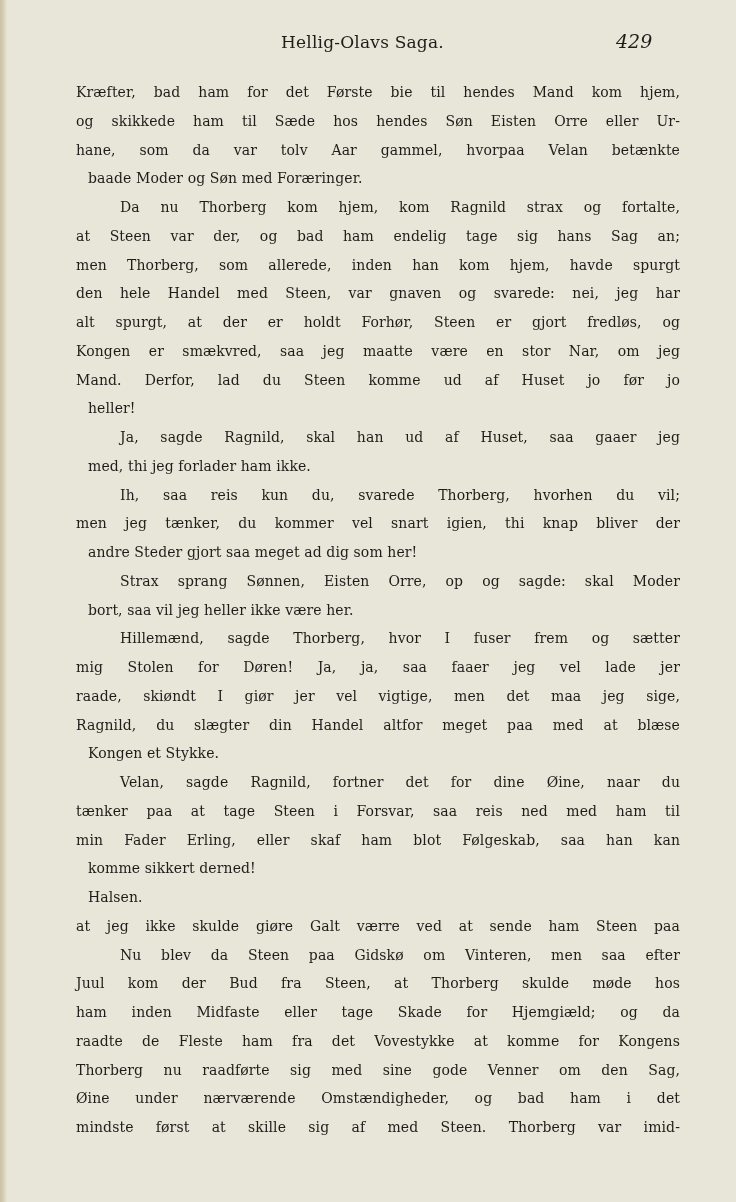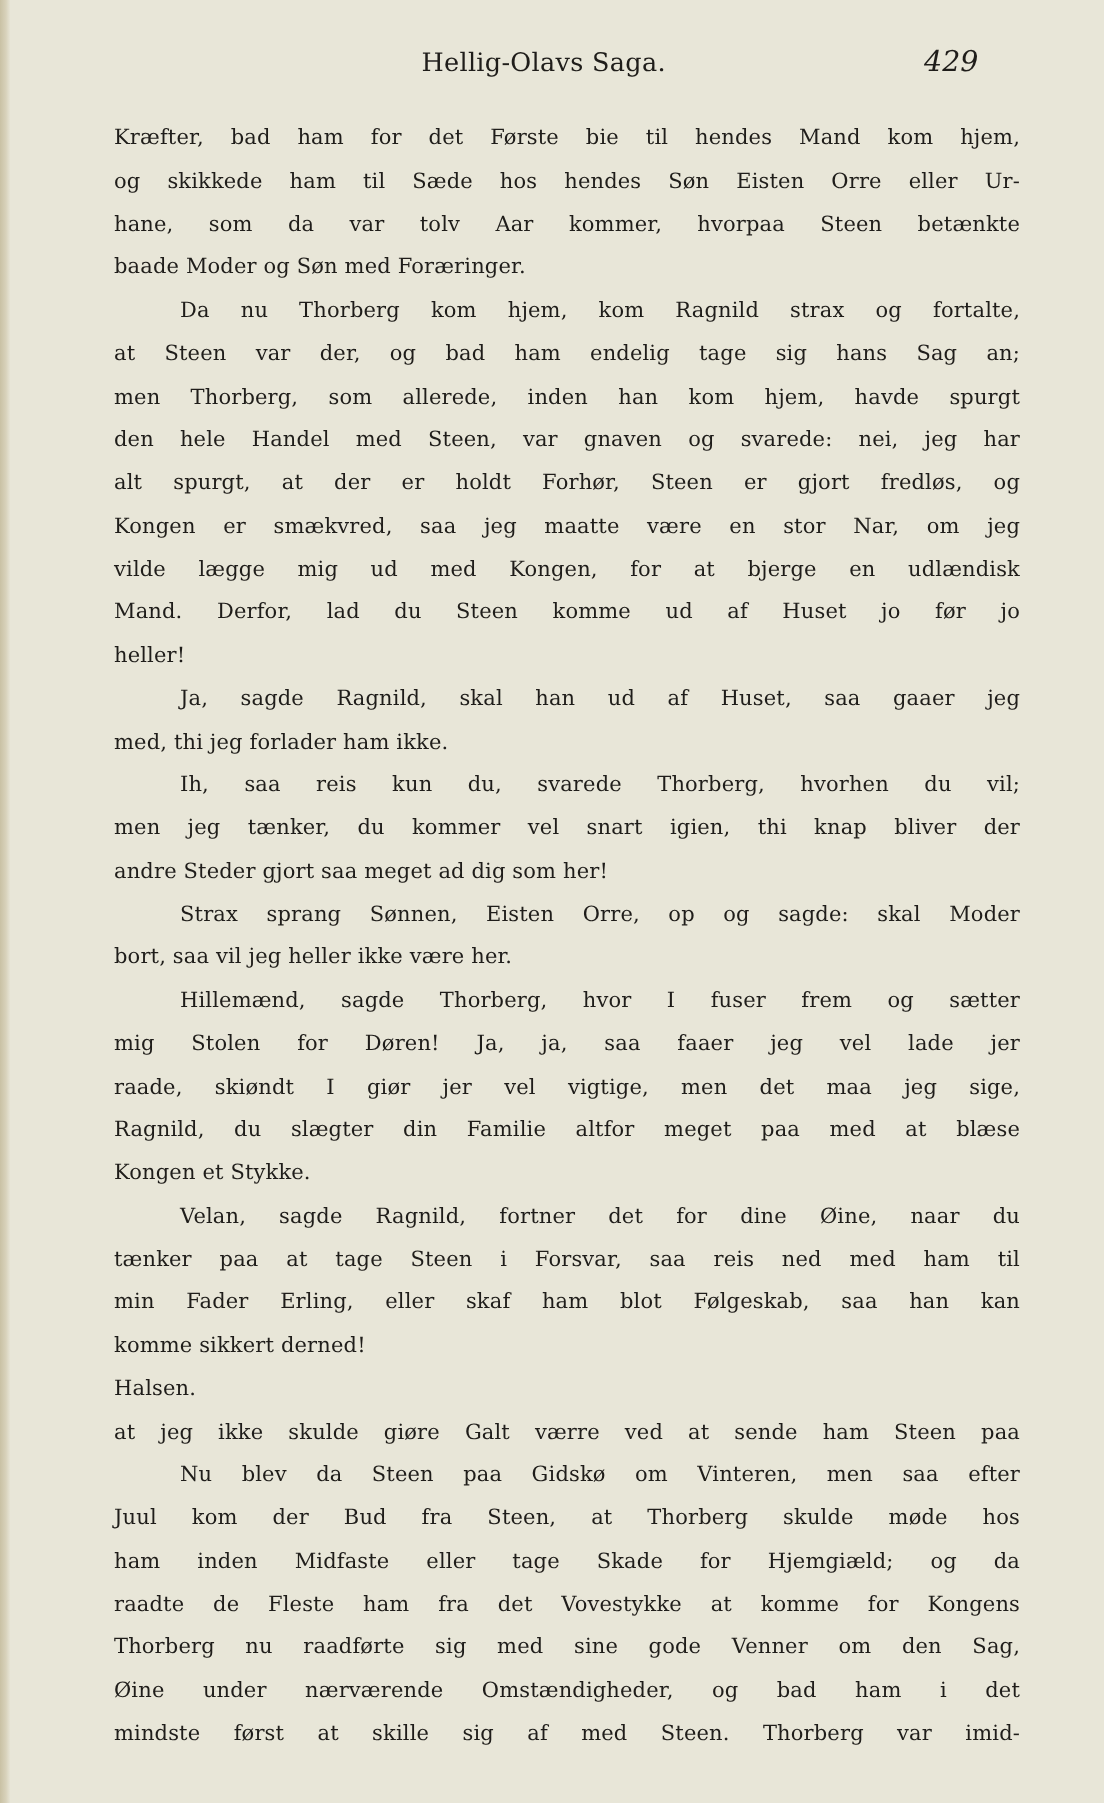--- a/index.html
+++ b/index.html
@@ -29,57 +29,56 @@
   .text {
     position: absolute; left: 76px; top: 78px; width: 604px;
   }
   .line {
     height: 28.75px; line-height: 28.75px;
     font-size: 14px; white-space: nowrap;
     text-align: justify; text-align-last: justify;
     letter-spacing: 0.1px;
   }
   .line.indent { padding-left: 44px; }
-  .line.last { text-align-last: left; }
+  .line.last { text-align-last: left; margin-left: 12px; }
 </style>
 </head>
 <body>
 
 <div class="edge"></div>
 
 <div class="header">
   <span class="running-title">Hellig-Olavs Saga.</span>
   <span class="page-number">429</span>
 </div>
 
 <div class="text" id="body-text">
     <div class="line">Kræfter, bad ham for det Første bie til hendes Mand kom hjem,</div>
     <div class="line">og skikkede ham til Sæde hos hendes Søn Eisten Orre eller Ur-</div>
-    <div class="line">hane, som da var tolv Aar kommer, hvorpaa Steen betænkte</div>
+    <div class="line">hane, som da var tolv Aar gammel, hvorpaa Velan betænkte</div>
     <div class="line last">baade Moder og Søn med Foræringer.</div>
     <div class="line indent">Da nu Thorberg kom hjem, kom Ragnild strax og fortalte,</div>
     <div class="line">at Steen var der, og bad ham endelig tage sig hans Sag an;</div>
     <div class="line">men Thorberg, som allerede, inden han kom hjem, havde spurgt</div>
     <div class="line">den hele Handel med Steen, var gnaven og svarede: nei, jeg har</div>
     <div class="line">alt spurgt, at der er holdt Forhør, Steen er gjort fredløs, og</div>
     <div class="line">Kongen er smækvred, saa jeg maatte være en stor Nar, om jeg</div>
-    <div class="line">vilde lægge mig ud med Kongen, for at bjerge en udlændisk</div>
     <div class="line">Mand. Derfor, lad du Steen komme ud af Huset jo før jo</div>
     <div class="line last">heller!</div>
     <div class="line indent">Ja, sagde Ragnild, skal han ud af Huset, saa gaaer jeg</div>
     <div class="line last">med, thi jeg forlader ham ikke.</div>
     <div class="line indent">Ih, saa reis kun du, svarede Thorberg, hvorhen du vil;</div>
     <div class="line">men jeg tænker, du kommer vel snart igien, thi knap bliver der</div>
     <div class="line last">andre Steder gjort saa meget ad dig som her!</div>
     <div class="line indent">Strax sprang Sønnen, Eisten Orre, op og sagde: skal Moder</div>
     <div class="line last">bort, saa vil jeg heller ikke være her.</div>
     <div class="line indent">Hillemænd, sagde Thorberg, hvor I fuser frem og sætter</div>
     <div class="line">mig Stolen for Døren! Ja, ja, saa faaer jeg vel lade jer</div>
     <div class="line">raade, skiøndt I giør jer vel vigtige, men det maa jeg sige,</div>
-    <div class="line">Ragnild, du slægter din Familie altfor meget paa med at blæse</div>
+    <div class="line">Ragnild, du slægter din Handel altfor meget paa med at blæse</div>
     <div class="line last">Kongen et Stykke.</div>
     <div class="line indent">Velan, sagde Ragnild, fortner det for dine Øine, naar du</div>
     <div class="line">tænker paa at tage Steen i Forsvar, saa reis ned med ham til</div>
     <div class="line">min Fader Erling, eller skaf ham blot Følgeskab, saa han kan</div>
     <div class="line last">komme sikkert derned!</div>
     <div class="line last">Halsen.</div>
     <div class="line">at jeg ikke skulde giøre Galt værre ved at sende ham Steen paa</div>
     <div class="line indent">Nu blev da Steen paa Gidskø om Vinteren, men saa efter</div>
     <div class="line">Juul kom der Bud fra Steen, at Thorberg skulde møde hos</div>
     <div class="line">ham inden Midfaste eller tage Skade for Hjemgiæld; og da</div>

